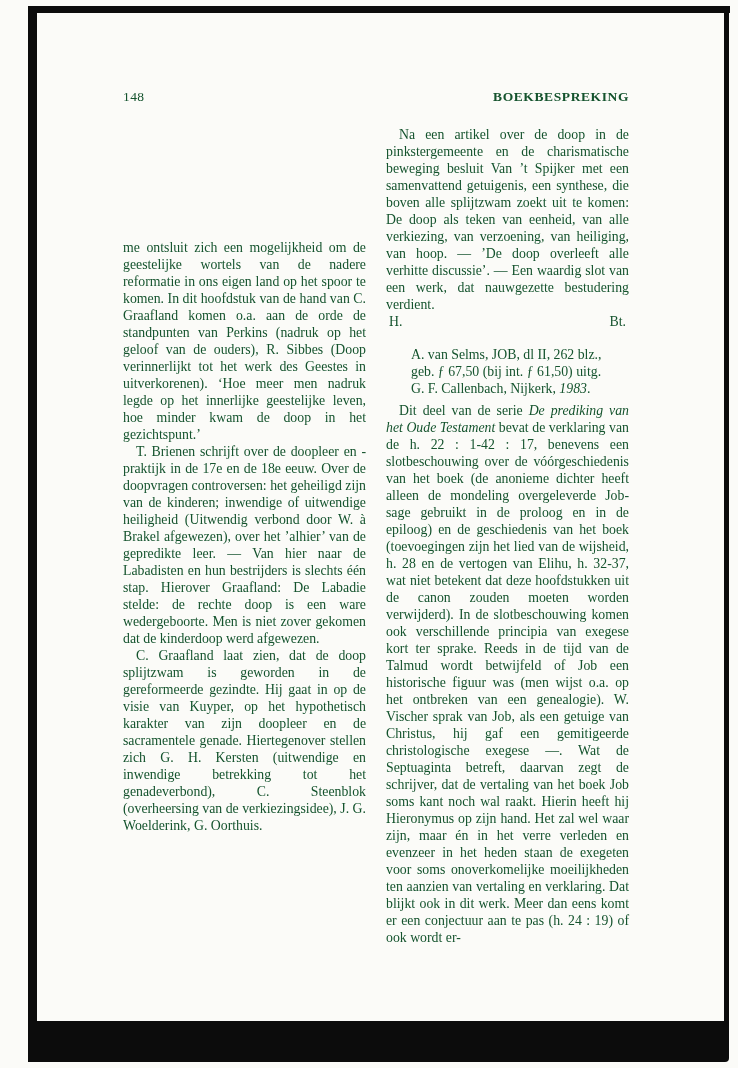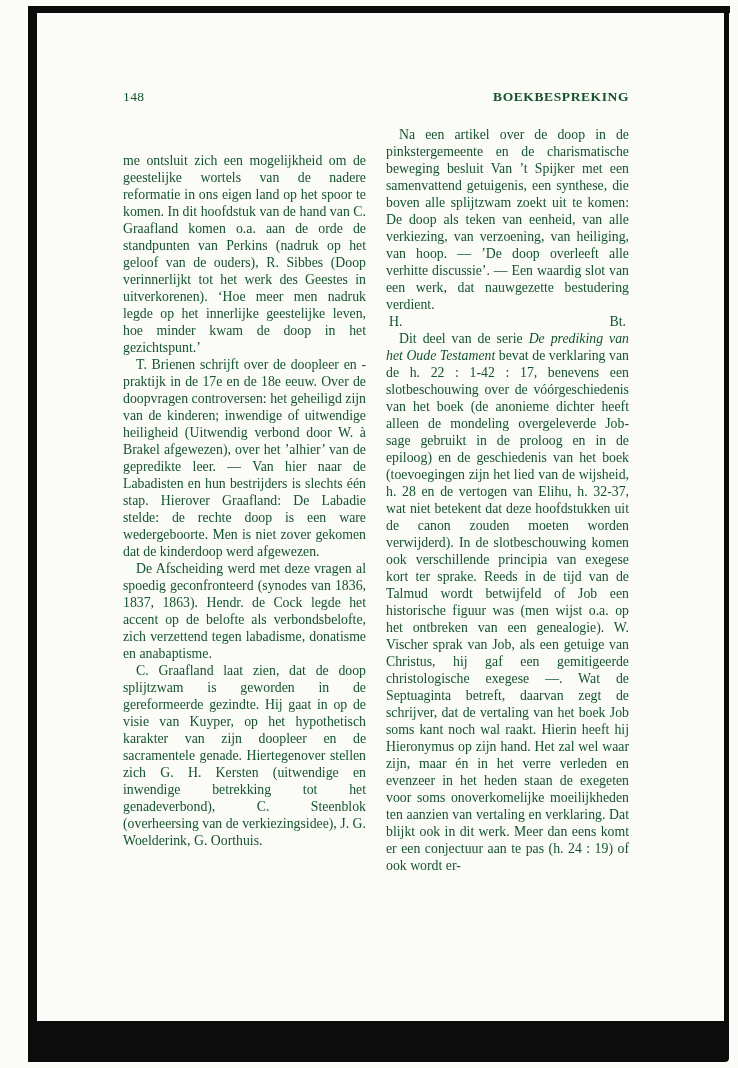--- a/index.html
+++ b/index.html
@@ -48,25 +48,29 @@
 
 <div class="page-content">
   <div class="page-header">
     <span class="page-number">148</span>
     <span class="running-head">BOEKBESPREKING</span>
   </div>
   <div class="columns">
     <div class="col" id="col-left">
         <p class="para no-indent"><span>me ontsluit zich een mogelijkheid om de geestelijke wortels van de nadere reformatie in ons eigen land op het spoor te komen. In dit hoofdstuk van de hand van C. Graafland komen o.a. aan de orde de standpunten van Perkins (nadruk op het geloof van de ouders), R. Sibbes (Doop verinnerlijkt tot het werk des Geestes in uitverkorenen). ‘Hoe meer men nadruk legde op het innerlijke geestelijke leven, hoe minder kwam de doop in het gezichtspunt.’</span></p>
         <p class="para"><span>T. Brienen schrijft over de doopleer en -praktijk in de 17e en de 18e eeuw. Over de doopvragen controversen: het geheiligd zijn van de kinderen; inwendige of uitwendige heiligheid (Uitwendig verbond door W. à Brakel afgewezen), over het ’alhier’ van de gepredikte leer. — Van hier naar de Labadisten en hun bestrijders is slechts één stap. Hierover Graafland: De Labadie stelde: de rechte doop is een ware wedergeboorte. Men is niet zover gekomen dat de kinderdoop werd afgewezen.</span></p>
-        <p class="para"><span>De Afscheiding werd met deze vragen al spoedig geconfronteerd (synodes van 1836, 1837, 1863). Hendr. de Cock legde het accent op de belofte als verbondsbelofte, zich verzettend tegen labadisme, donatisme en anabaptisme.</span></p>
         <p class="para"><span>C. Graafland laat zien, dat de doop splijtzwam is geworden in de gereformeerde gezindte. Hij gaat in op de visie van Kuyper, op het hypothetisch karakter van zijn doopleer en de sacramentele genade. Hiertegenover stellen zich G. H. Kersten (uitwendige en inwendige betrekking tot het genadeverbond), C. Steenblok (overheersing van de verkiezingsidee), J. G. Woelderink, G. Oorthuis.</span></p>
       </div>
     <div class="col" id="col-right">
         <p class="para"><span>Na een artikel over de doop in de pinkstergemeente en de charismatische beweging besluit Van ’t Spijker met een samenvattend getuigenis, een synthese, die boven alle splijtzwam zoekt uit te komen: De doop als teken van eenheid, van alle verkiezing, van verzoening, van heiliging, van hoop. — ’De doop overleeft alle verhitte discussie’. — Een waardig slot van een werk, dat nauwgezette bestudering verdient.</span></p>
         <div class="signature">
           <span>H.</span>
           <span>Bt.</span>
         </div>
+        <div class="citation">
+          <p><span>A. van Selms, JOB, dl II, 262 blz.,</span></p>
+          <p><span>geb. ƒ 67,50 (bij int. ƒ 61,50) uitg.</span></p>
+          <p><span>G. F. Callenbach, Nijkerk, </span><em>1983</em><span>.</span></p>
+        </div>
         <p class="para"><span>Dit deel van de serie </span><em>De prediking van het Oude Testament</em><span> bevat de verklaring van de h. 22 : 1-42 : 17, benevens een slotbeschouwing over de vóórgeschiedenis van het boek (de anonieme dichter heeft alleen de mondeling overgeleverde Job-sage gebruikt in de proloog en in de epiloog) en de geschiedenis van het boek (toevoegingen zijn het lied van de wijsheid, h. 28 en de vertogen van Elihu, h. 32-37, wat niet betekent dat deze hoofdstukken uit de canon zouden moeten worden verwijderd). In de slotbeschouwing komen ook verschillende principia van exegese kort ter sprake. Reeds in de tijd van de Talmud wordt betwijfeld of Job een historische figuur was (men wijst o.a. op het ontbreken van een genealogie). W. Vischer sprak van Job, als een getuige van Christus, hij gaf een gemitigeerde christologische exegese —. Wat de Septuaginta betreft, daarvan zegt de schrijver, dat de vertaling van het boek Job soms kant noch wal raakt. Hierin heeft hij Hieronymus op zijn hand. Het zal wel waar zijn, maar én in het verre verleden en evenzeer in het heden staan de exegeten voor soms onoverkomelijke moeilijkheden ten aanzien van vertaling en verklaring. Dat blijkt ook in dit werk. Meer dan eens komt er een conjectuur aan te pas (h. 24 : 19) of ook wordt er-</span></p>
       </div>
   </div>
 </div>
 
 </body></html>

